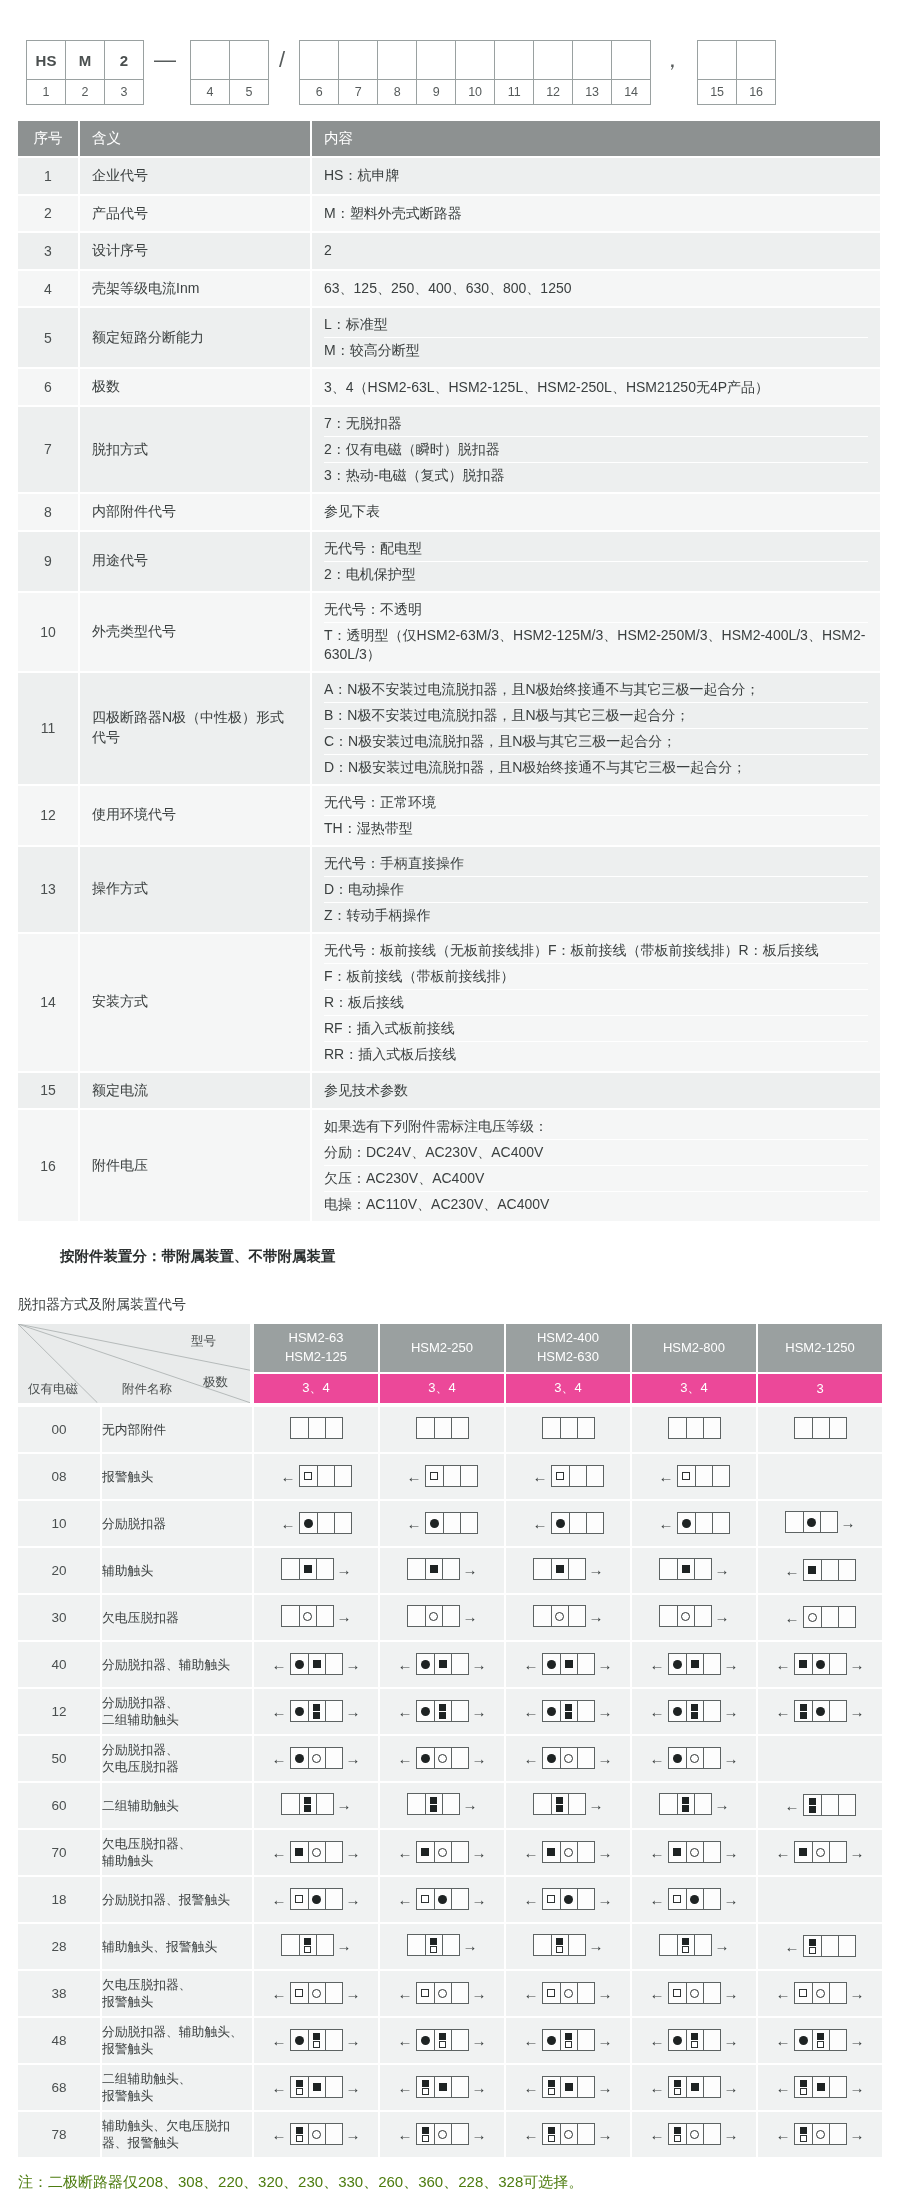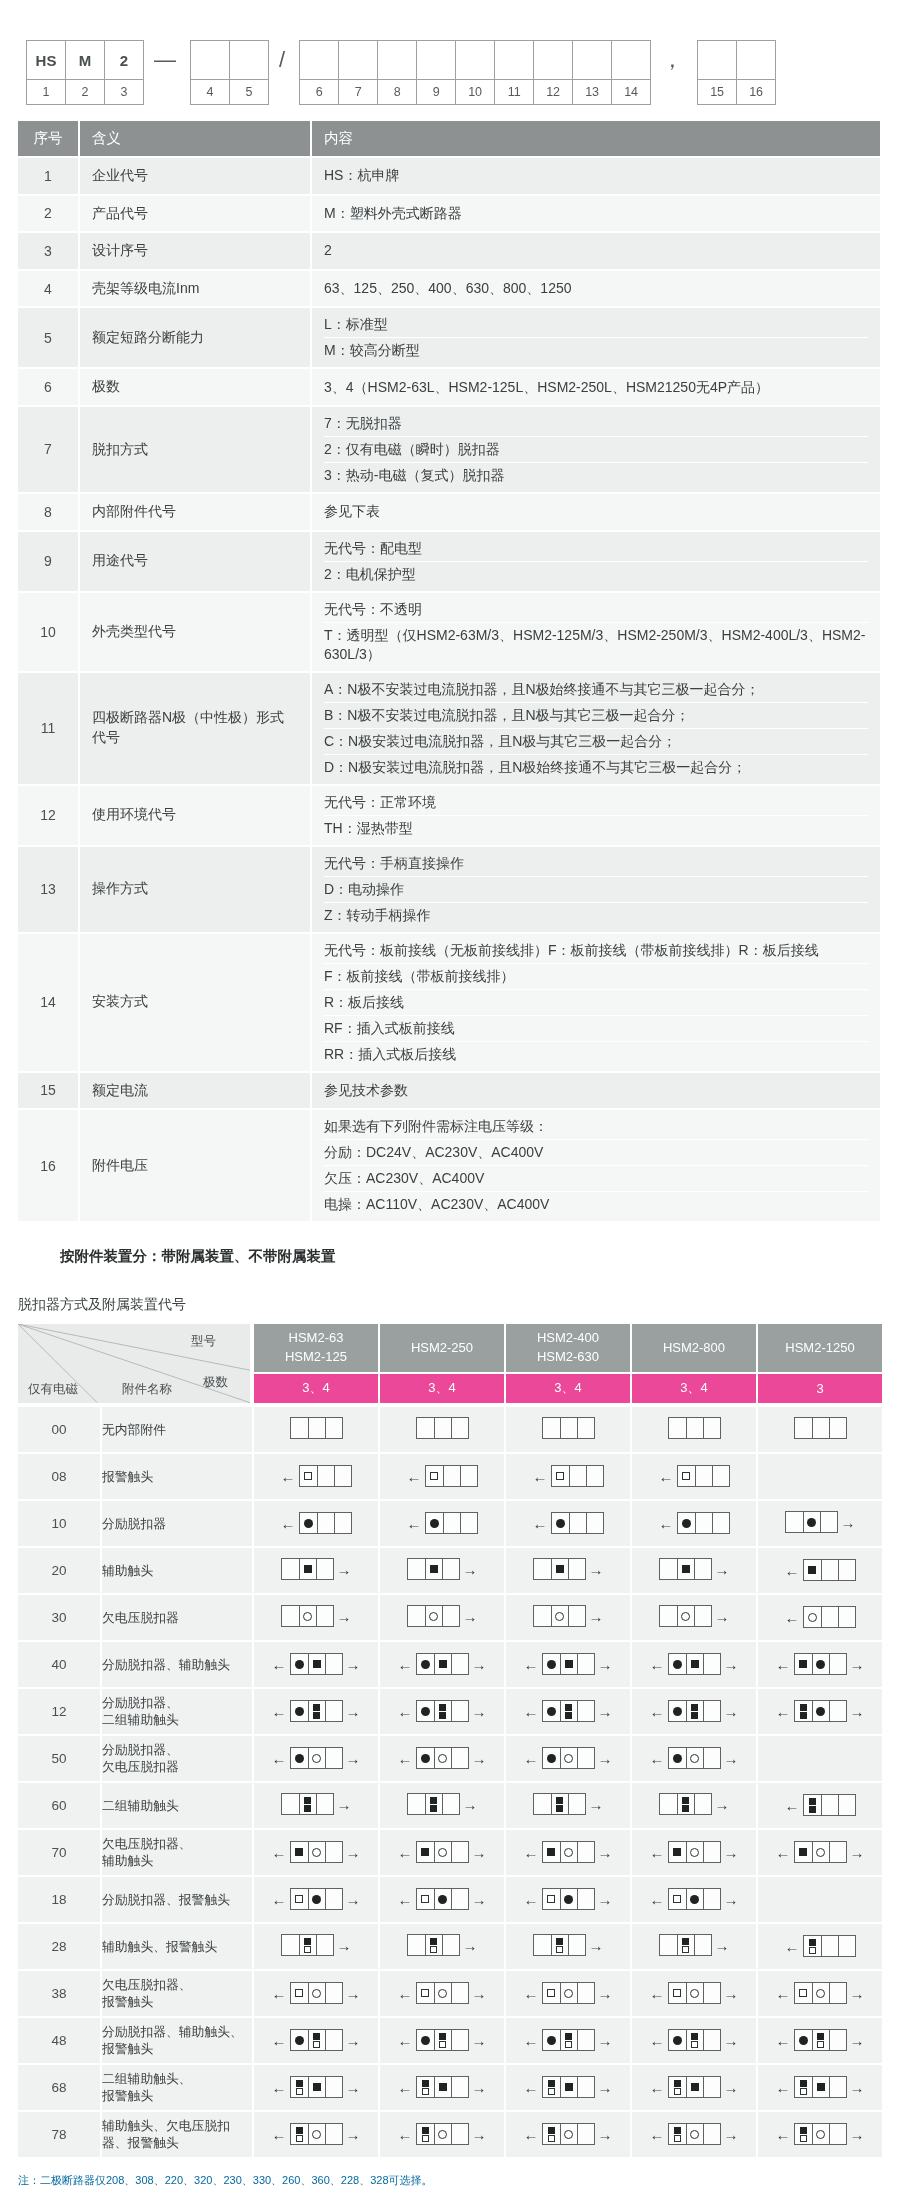--- a/index.html
+++ b/index.html
@@ -96,21 +96,21 @@
   .arr { font-size:15px; color:#3a3f3f; line-height:1; }
   .sq-o { width:8px; height:8px; border:1.5px solid #2e3333; background:#fff; }
   .sq-f { width:8px; height:8px; background:#1e2323; }
   .ci-o { width:9px; height:9px; border:1.5px solid #2e3333; border-radius:50%; background:#fff; }
   .ci-f { width:9px; height:9px; background:#1e2323; border-radius:50%; }
   .stack { display:flex; flex-direction:column; gap:1.5px; align-items:center; }
   .stack .sq-f { width:7px; height:7px; }
   .stack .sq-o { width:7px; height:7px; border-width:1.2px; }
 
   
-  .footnote { margin-top:16px; font-size:11px; color:#0369a1; }
+  .footnote { margin-top:16px; font-size:15px; color:#4d7c0f; }
   .bottom { display:flex; align-items:flex-start; margin-top:14px; }
   .legend-list { margin-left:48px; margin-top:6px; }
   .legend-row { display:flex; align-items:flex-start; margin-bottom:8px; font-size:13px; color:#3a3f3f; }
   .lg-sym { display:inline-flex; width:18px; justify-content:center; margin-right:10px; }
   .lg-sym .big-sq-o { width:11px; height:11px; border:1.5px solid #2e3333; background:#fff; }
   .lg-sym .big-sq-f { width:11px; height:11px; background:#1e2323; }
   .lg-sym .big-ci-o { width:12px; height:12px; border:1.5px solid #2e3333; border-radius:50%; background:#fff; }
   .lg-sym .big-ci-f { width:12px; height:12px; background:#1e2323; border-radius:50%; }
 </style>
 </head>

